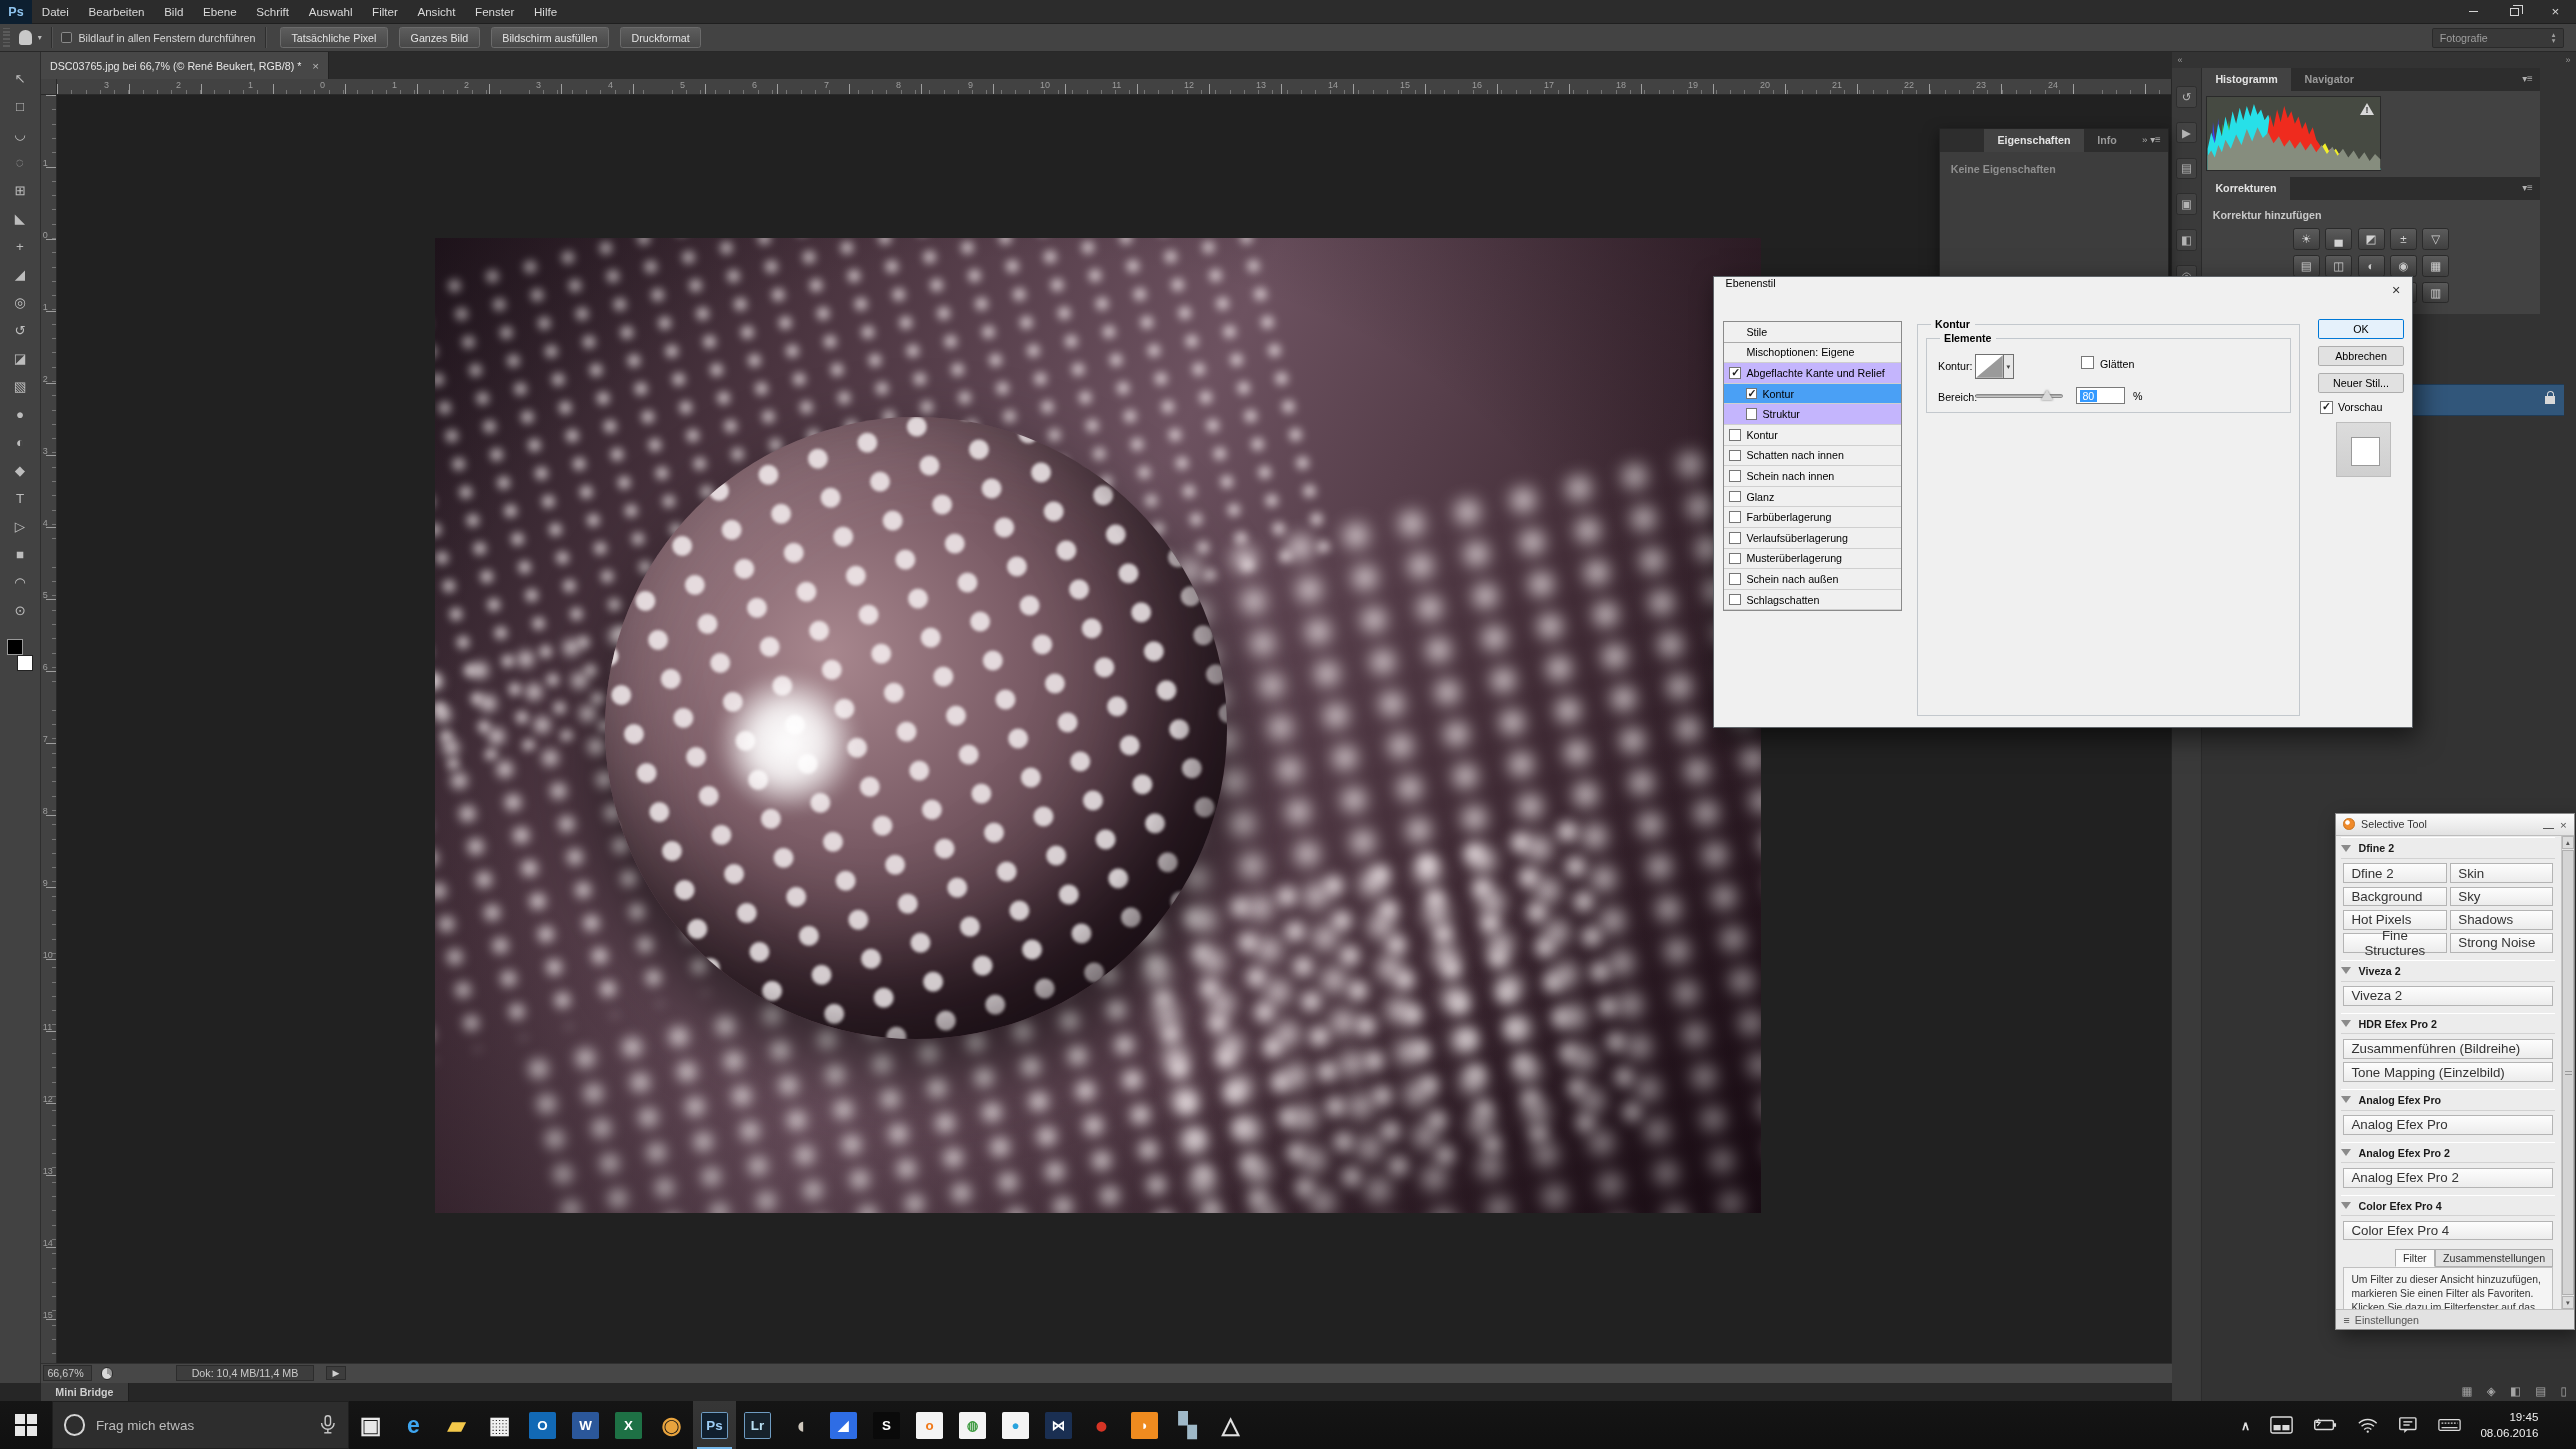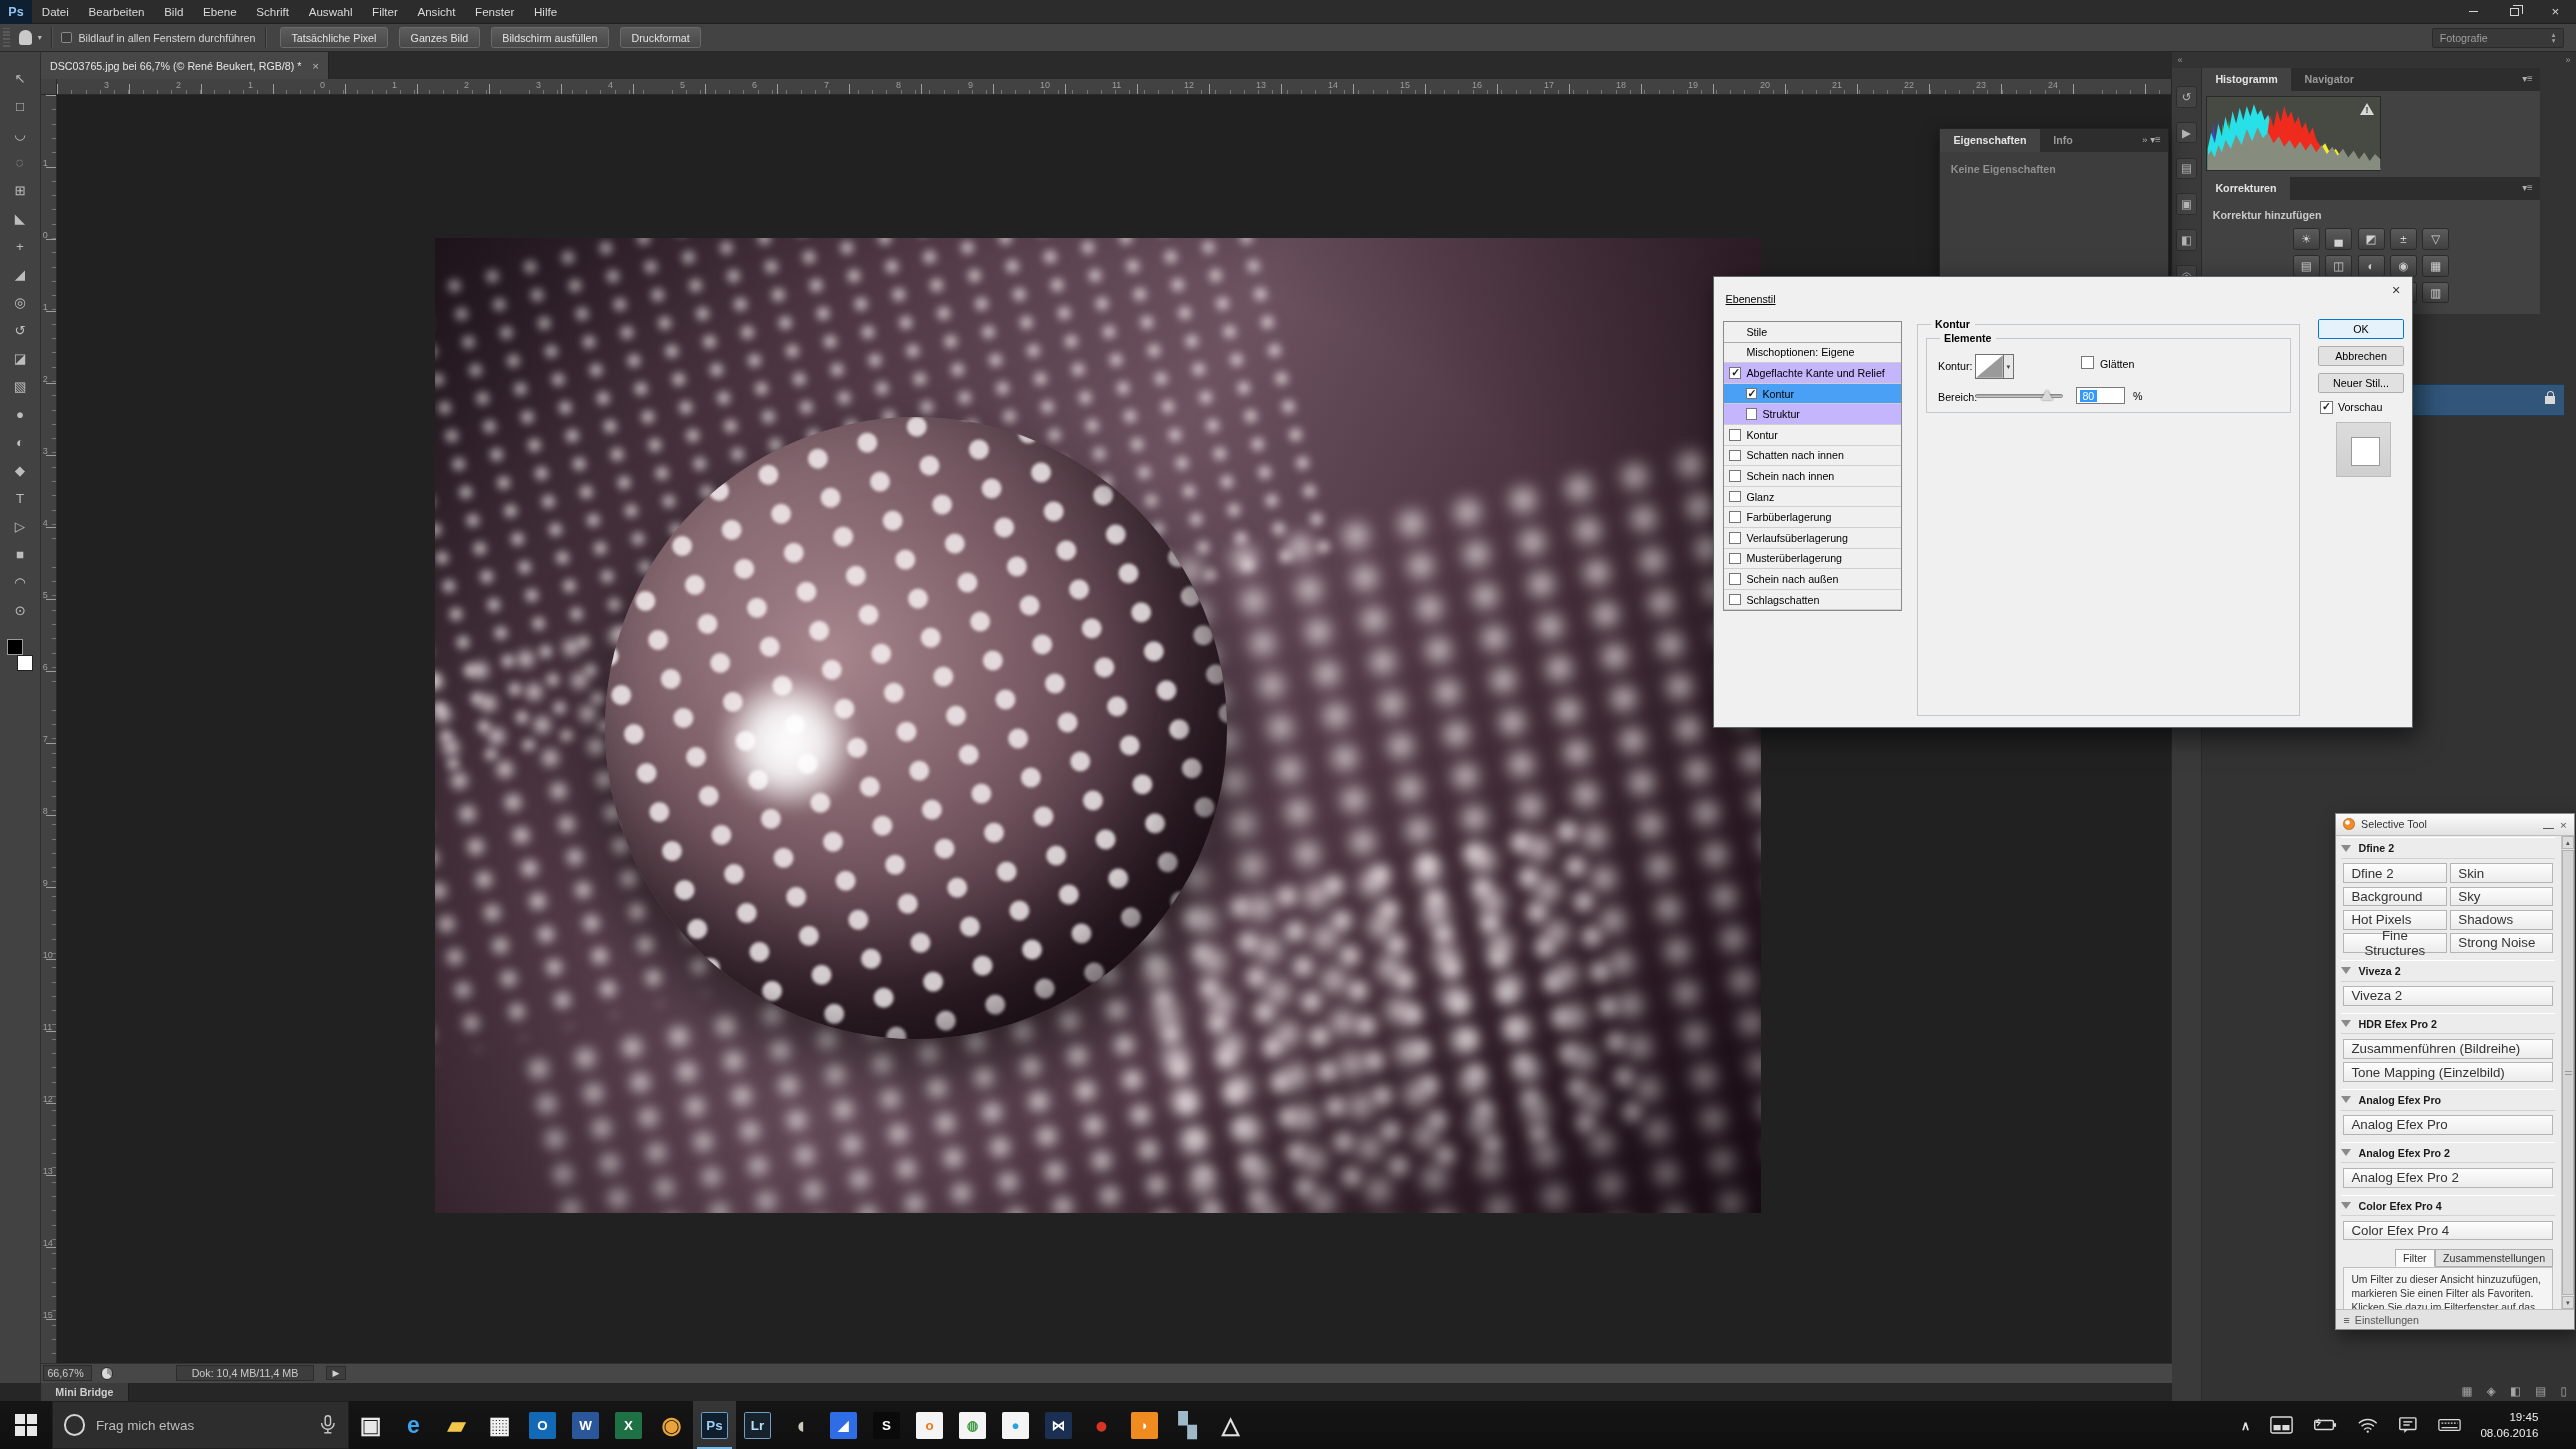--- a/index.html
+++ b/index.html
@@ -135,28 +135,28 @@
   .layer-sel-row { position:absolute; left:96px; top:332px; width:296px; height:32px; background:#31567a;
                    border-top:0.9px solid #1f3c58; border-bottom:0.9px solid #1f3c58; }
   .lock { position:absolute; right:9px; top:10.7px; width:9.8px; height:8px; background:#d8d8d8; }
   .lock::before { content:""; position:absolute; left:1.8px; top:-4.5px; width:4.5px; height:4.5px;
                   border:1.3px solid #d8d8d8; border-bottom:none; border-radius:3.6px 3.6px 0 0; }
   .bottom-icons { position:absolute; right:9px; bottom:2.7px; display:flex; gap:14.3px; color:#a5a5a5; font-size:11.6px; }
 
   
   .props-panel { position:absolute; left:1939px; top:128px; width:230px; height:149px; z-index:5;
                  background:#3d3d3d; border:0.9px solid #232323; box-shadow:0 5.4px 14.3px rgba(0,0,0,.5); }
-  .props-panel .panel-tabs { height:23px; }
+  .props-panel .panel-tabs { height:23px;padding-left:44px; }
   .props-empty { font-weight:bold; color:#8f8f8f; padding:10.7px 0 0 10.7px; }
 
   
   .dialog { position:absolute; left:1713px; top:276px; width:700px; height:452px; z-index:10;
             background:#f0f0f0; border:0.9px solid #5e6368; box-shadow:5.4px 9px 25px rgba(0,0,0,.6);
             color:#000; font-size:10.7px; }
-  .dlg-title { position:absolute; left:11.6px; top:16px; color:#000;text-decoration:underline; }
+  .dlg-title { position:absolute; left:11.6px; top:0; color:#000; }
   .dlg-close { position:absolute; right:11.6px; top:5.4px; font-size:14.3px; color:#333; }
   .ls-list { position:absolute; left:9px; top:44px; width:179px; height:290px; background:#f0f0f0;
              border:0.9px solid #8a8a8a; }
   .ls-row { height:20.6px; display:flex; align-items:center; gap:5.4px; padding-left:5.4px;
             border-bottom:0.9px solid #cfcfcf; color:#000; }
   .ls-row.header { font-weight:normal; border-bottom:1.8px solid #aaa; }
   .ls-row.nocb .cb { visibility:hidden; }
   .ls-row.indent { padding-left:21.5px; }
   .ls-row.sel-light { background:#c4b5fd; }
   .ls-row.sel-strong { background:#4aa0f5; }

